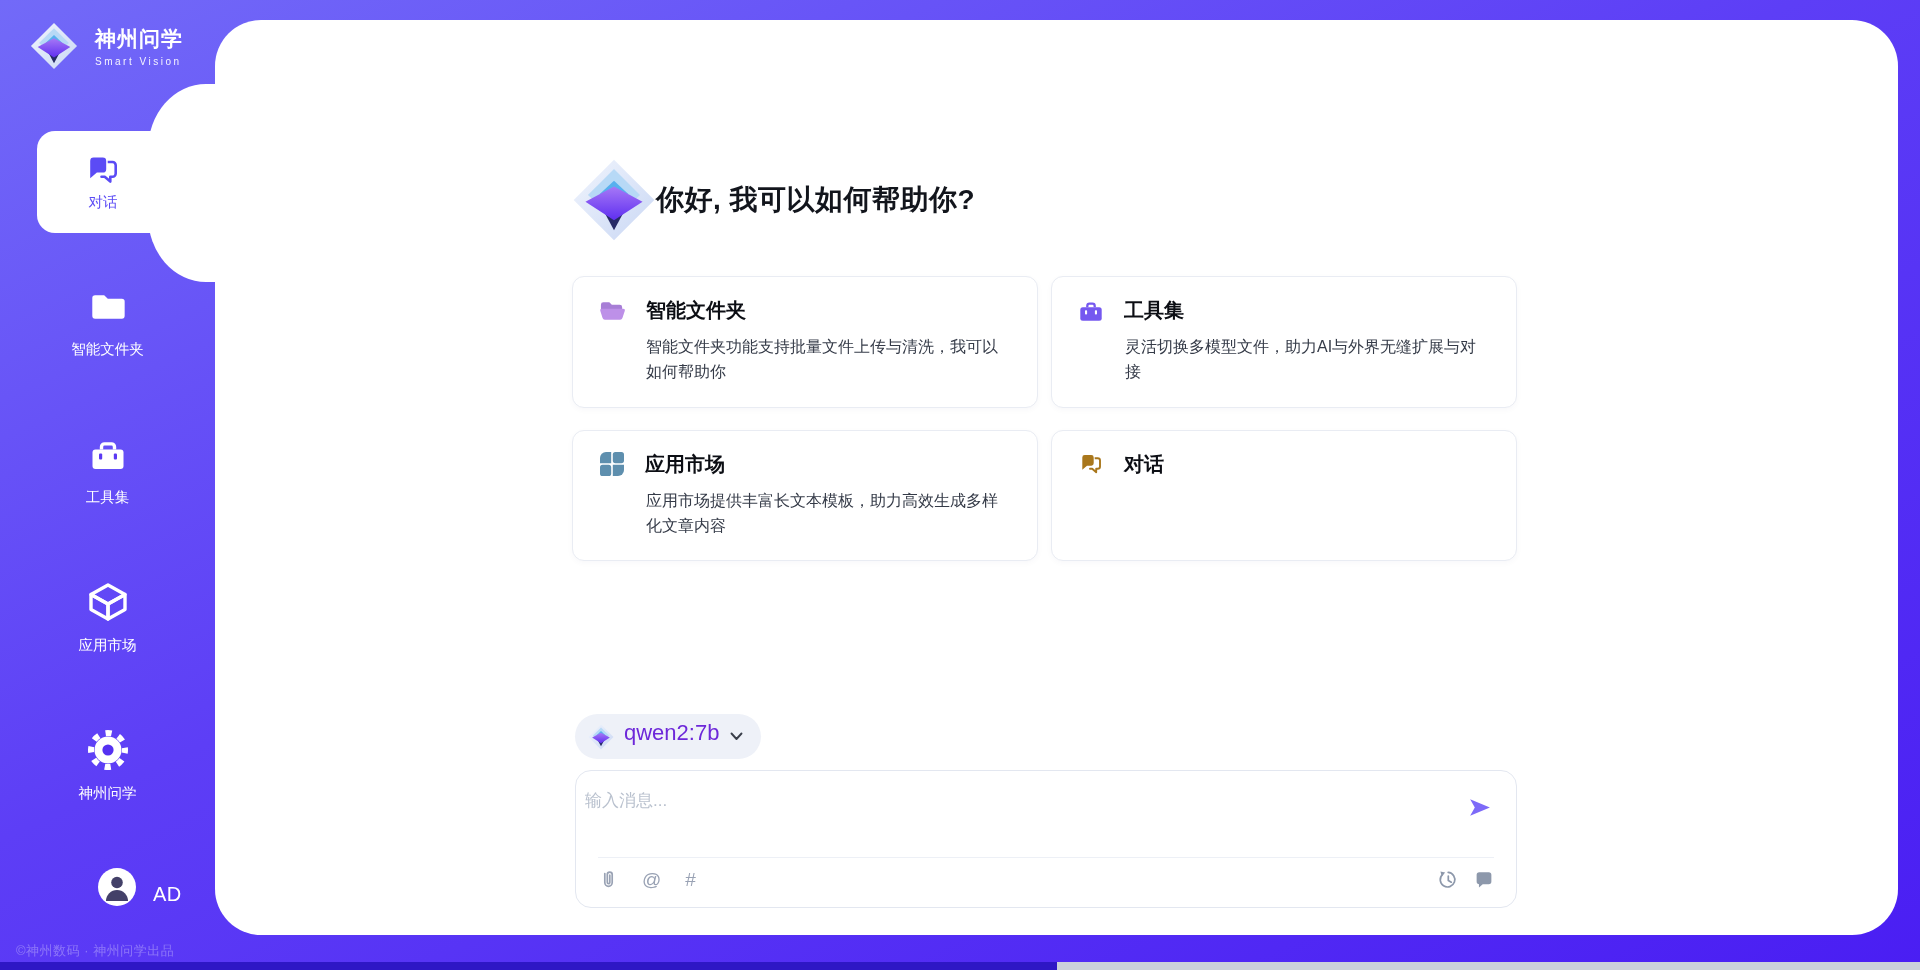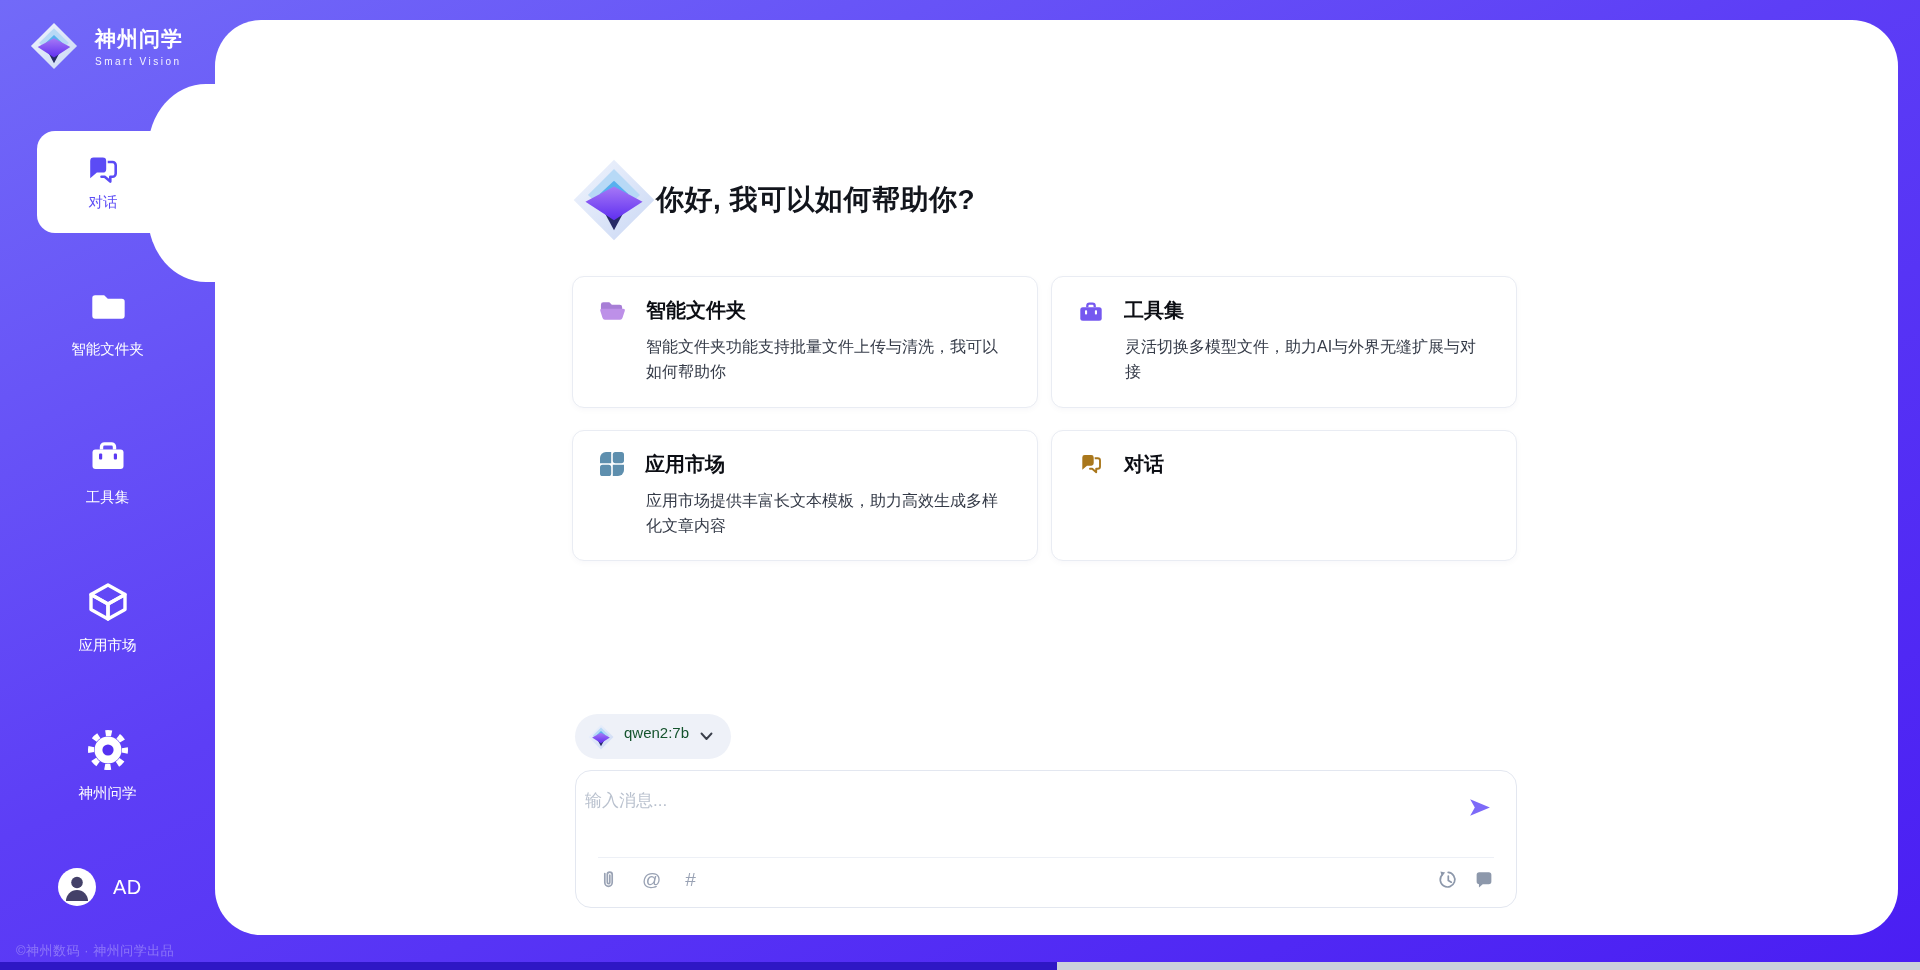--- a/index.html
+++ b/index.html
@@ -28,21 +28,21 @@
   .tab-active{
     position:absolute;left:37px;top:131px;width:132px;height:102px;background:#fff;
     border-radius:18px 0 0 18px;display:flex;flex-direction:column;align-items:center;
     justify-content:center;cursor:pointer;
   }
   .tab-active .nav-label{color:#5b4bf5;margin-top:6px;}
 
   .nav-item{position:absolute;left:0;width:215px;text-align:center;cursor:pointer;}
   .nav-label{font-size:14.5px;color:#ffffff;margin-top:8px;display:block;font-weight:500;}
 
-  .user-row{position:absolute;left:0;top:868px;width:215px;display:flex;align-items:center;cursor:pointer;}
+  .user-row{position:absolute;left:0;top:868px;width:215px;display:flex;align-items:flex-end;cursor:pointer;padding-left:40px;}
   .avatar{margin-left:58px;}
   .user-name{color:#fff;font-size:20px;font-weight:500;margin-left:17px;letter-spacing:.5px;}
   .side-footer{position:absolute;left:16px;top:942px;font-size:13px;color:rgba(255,255,255,.30);letter-spacing:.5px;}
 
   
   .hero{position:absolute;left:572px;top:158px;display:flex;align-items:center;}
   .hero-title{font-size:28px;font-weight:700;color:#12151c;letter-spacing:.5px;}
 
   
   .cards{
@@ -56,21 +56,21 @@
   }
   .card-head{display:flex;align-items:center;}
   .card-title{font-size:20px;font-weight:700;color:#0c0e14;margin-left:20px;}
   .card-desc{margin:10px 0 0 47px;font-size:16px;line-height:1.58;color:#353b48;}
 
   
   .model-pill{
     position:absolute;left:575px;top:714px;height:45px;display:inline-flex;align-items:center;
     background:#eef1f8;border-radius:23px;padding:0 18px 0 13px;cursor:pointer;
   }
-  .model-name{font-size:15px;color:#14532d;font-weight:500;margin:0 11px 8px 10px;}
+  .model-name{font-size:22px;color:#6d28d9;font-weight:500;margin:0 11px 8px 10px;}
   .composer{
     position:absolute;left:575px;top:770px;width:942px;height:138px;box-sizing:border-box;
     background:#fff;border:1.5px solid #e3e7f0;border-radius:16px;
   }
   .composer textarea{
     position:absolute;left:7px;top:16px;width:800px;height:56px;border:none;outline:none;
     resize:none;font-family:inherit;font-size:17px;color:#333845;background:transparent;
   }
   .composer textarea::placeholder{color:#b9c1ce;}
   .send-btn{position:absolute;right:24px;top:24px;cursor:pointer;line-height:0;}

